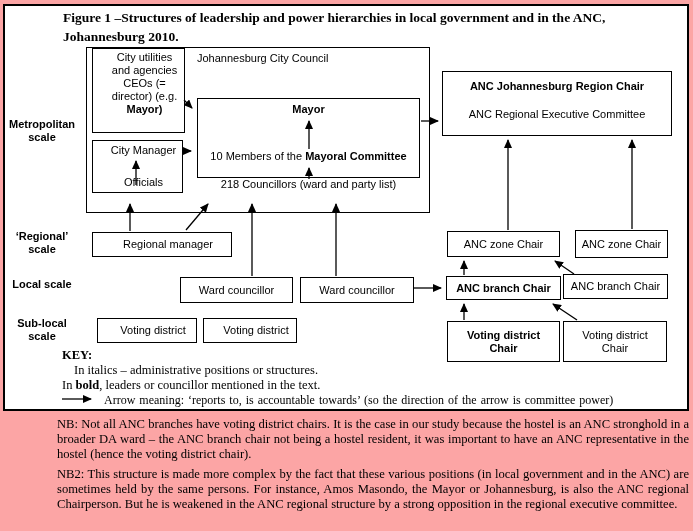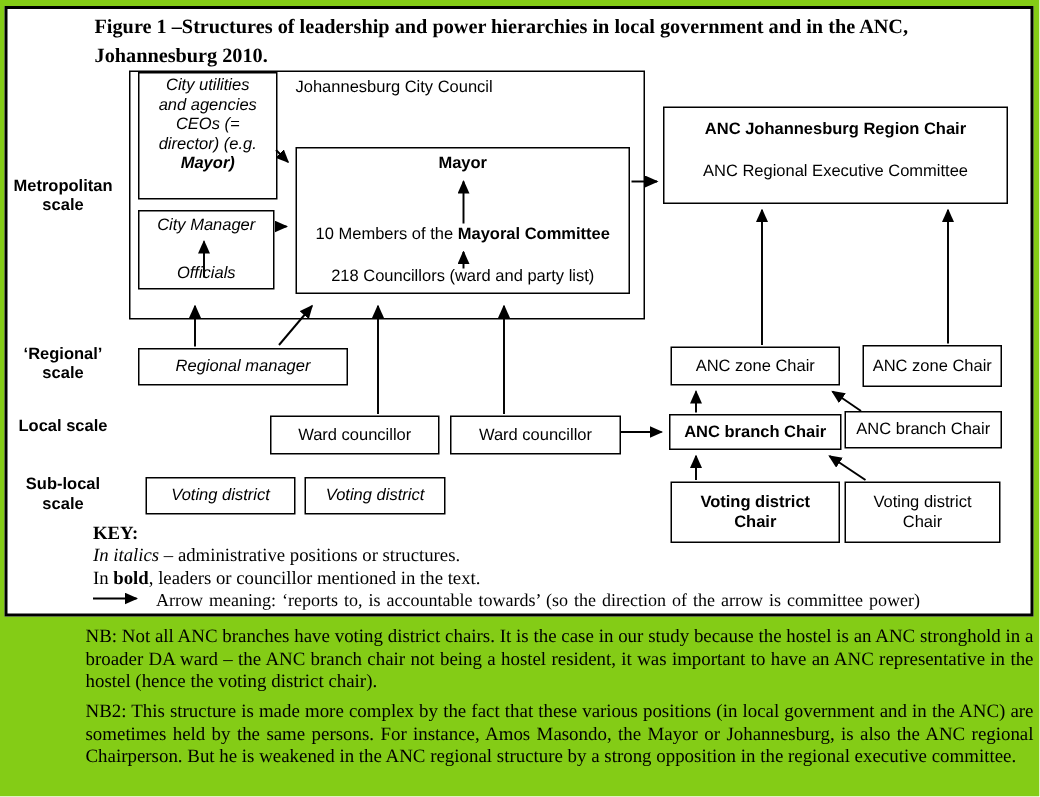--- a/index.html
+++ b/index.html
@@ -1,27 +1,27 @@
 <!DOCTYPE html>
 <html><head>
 <meta charset="utf-8">
 <style>
   html,body{margin:0;padding:0;background:#fff;}
-  .page{position:relative;width:693px;height:531px;background:#84cc16;color:#000;overflow:hidden;
+  .page{position:relative;width:693px;height:531px;background:#fca5a5;color:#000;overflow:hidden;
         font-family:"Liberation Serif","DejaVu Serif",serif;}
   .abs{position:absolute;box-sizing:border-box;}
   .figure-frame{left:3px;top:4px;width:686px;height:407px;border:2px solid #000;background:#fff;}
   .fig-title{left:63px;top:8px;width:580px;font-size:13.5px;font-weight:bold;line-height:19px;}
   .scale-label{font-family:"Liberation Sans","DejaVu Sans",sans-serif;font-size:11px;font-weight:bold;
                text-align:center;white-space:pre-line;line-height:13px;}
   .box{border:1.5px solid #000;background:#fff;
        font-family:"Liberation Sans","DejaVu Sans",sans-serif;font-size:11px;line-height:13px;}
   .cc{display:flex;align-items:center;justify-content:center;text-align:center;}
   .pre{white-space:pre-line;}
-  .it{font-style:italic;}
+  .it{padding-left:12px;}
   .bd{font-weight:bold;}
   .sans-label{font-family:"Liberation Sans","DejaVu Sans",sans-serif;font-size:11px;line-height:13px;
               text-align:center;}
   .council-label{left:197px;top:52px;width:290px;font-family:"Liberation Sans","DejaVu Sans",sans-serif;
                  font-size:11px;text-align:left;}
   .util-line{display:block;text-align:center;}
   .key-line{font-size:12.5px;line-height:14px;}
   .notes{left:57px;top:417px;width:632px;font-size:12.6px;line-height:15.2px;text-align:justify;}
   .notes p{margin:0 0 4px 0;}
   svg.arrows{position:absolute;left:0;top:0;z-index:20;pointer-events:none;}
@@ -48,21 +48,21 @@
   <div class="abs council-label">Johannesburg City Council</div>
 
   <div class="abs box it" style="left:92px;top:48px;width:93px;height:85px;padding-top:2px;">
     <span class="util-line">City utilities</span>
     <span class="util-line">and agencies</span>
     <span class="util-line">CEOs (=</span>
     <span class="util-line">director) (e.g.</span>
     <span class="util-line bd">Mayor)</span>
   </div>
 
-  <div class="abs box" style="left:197px;top:98px;width:223px;height:98px;">
+  <div class="abs box" style="left:197px;top:98px;width:223px;height:80px;">
     <div class="abs sans-label bd" style="left:0;top:4px;width:100%;">Mayor</div>
     <div class="abs sans-label" style="left:0;top:51px;width:100%;"><span>10 Members of the </span><span class="bd">Mayoral Committee</span></div>
     <div class="abs sans-label" style="left:0;top:79px;width:100%;">218 Councillors (ward and party list)</div>
   </div>
 
   <div class="abs box it" style="left:92px;top:140px;width:91px;height:53px;">
     <div class="abs sans-label it" style="left:0;top:3px;width:100%;">City Manager</div>
     <div class="abs sans-label it" style="left:0;bottom:3px;width:100%;">Officials</div>
   </div>
 

